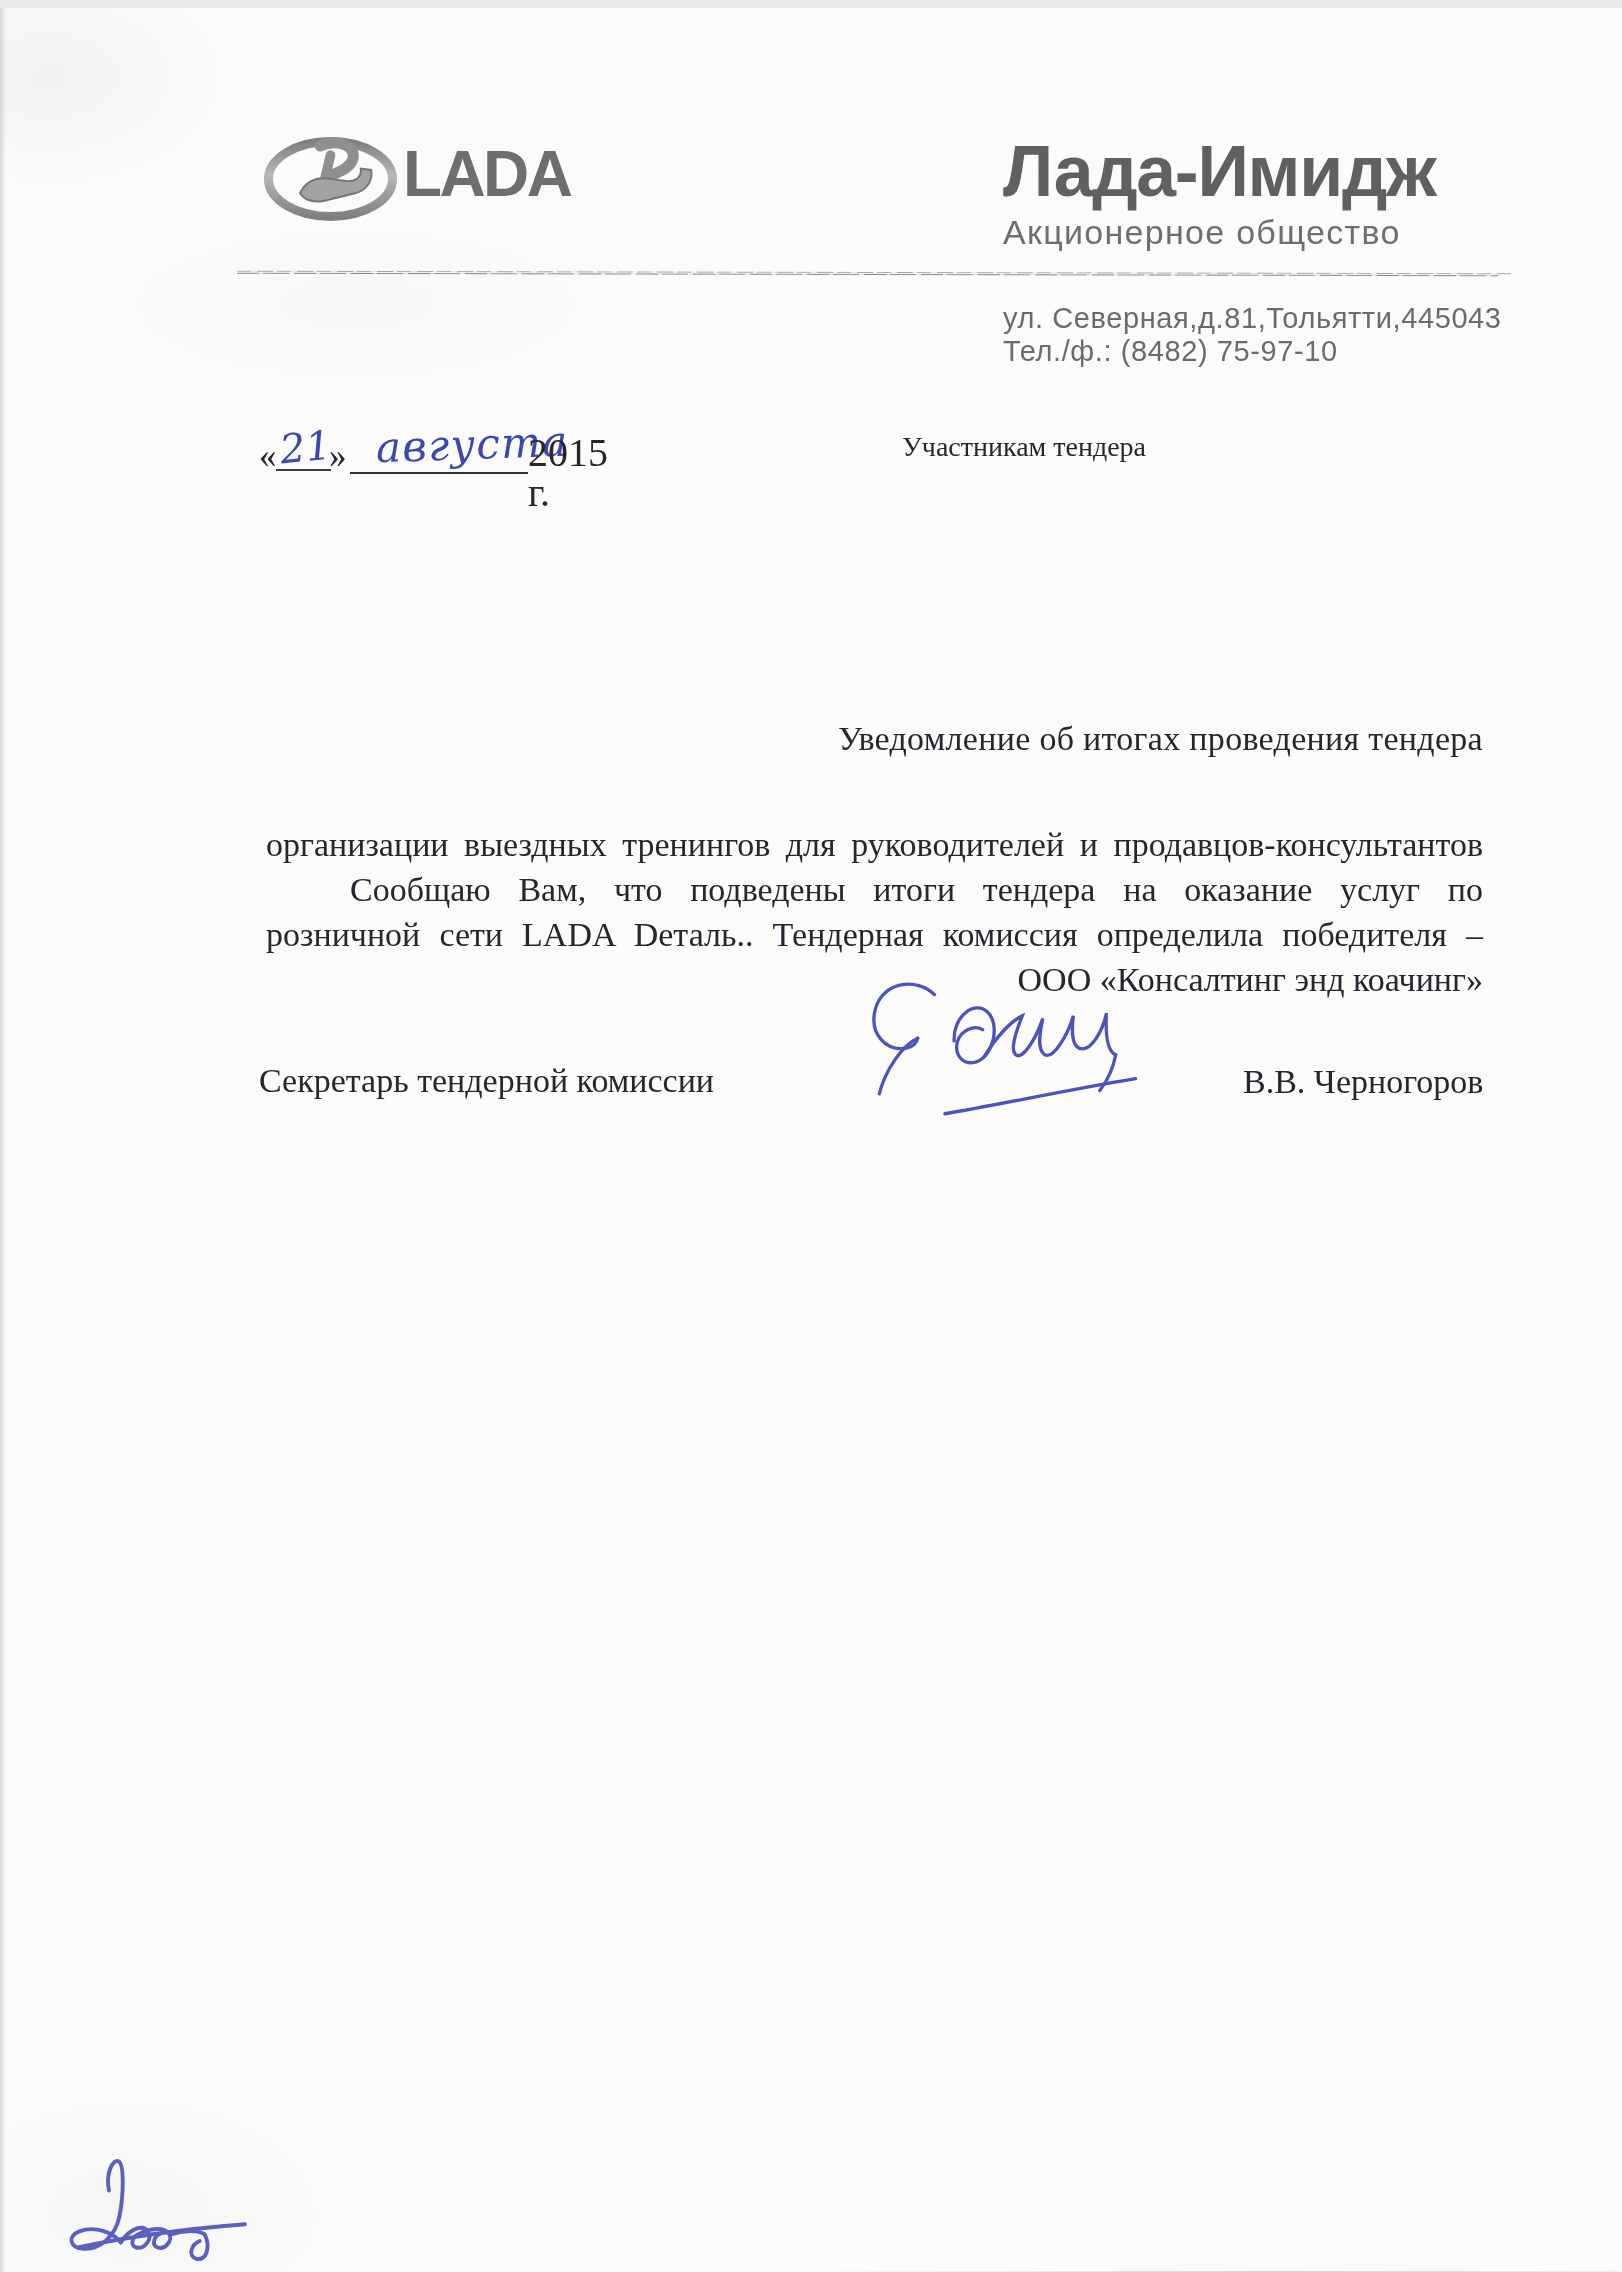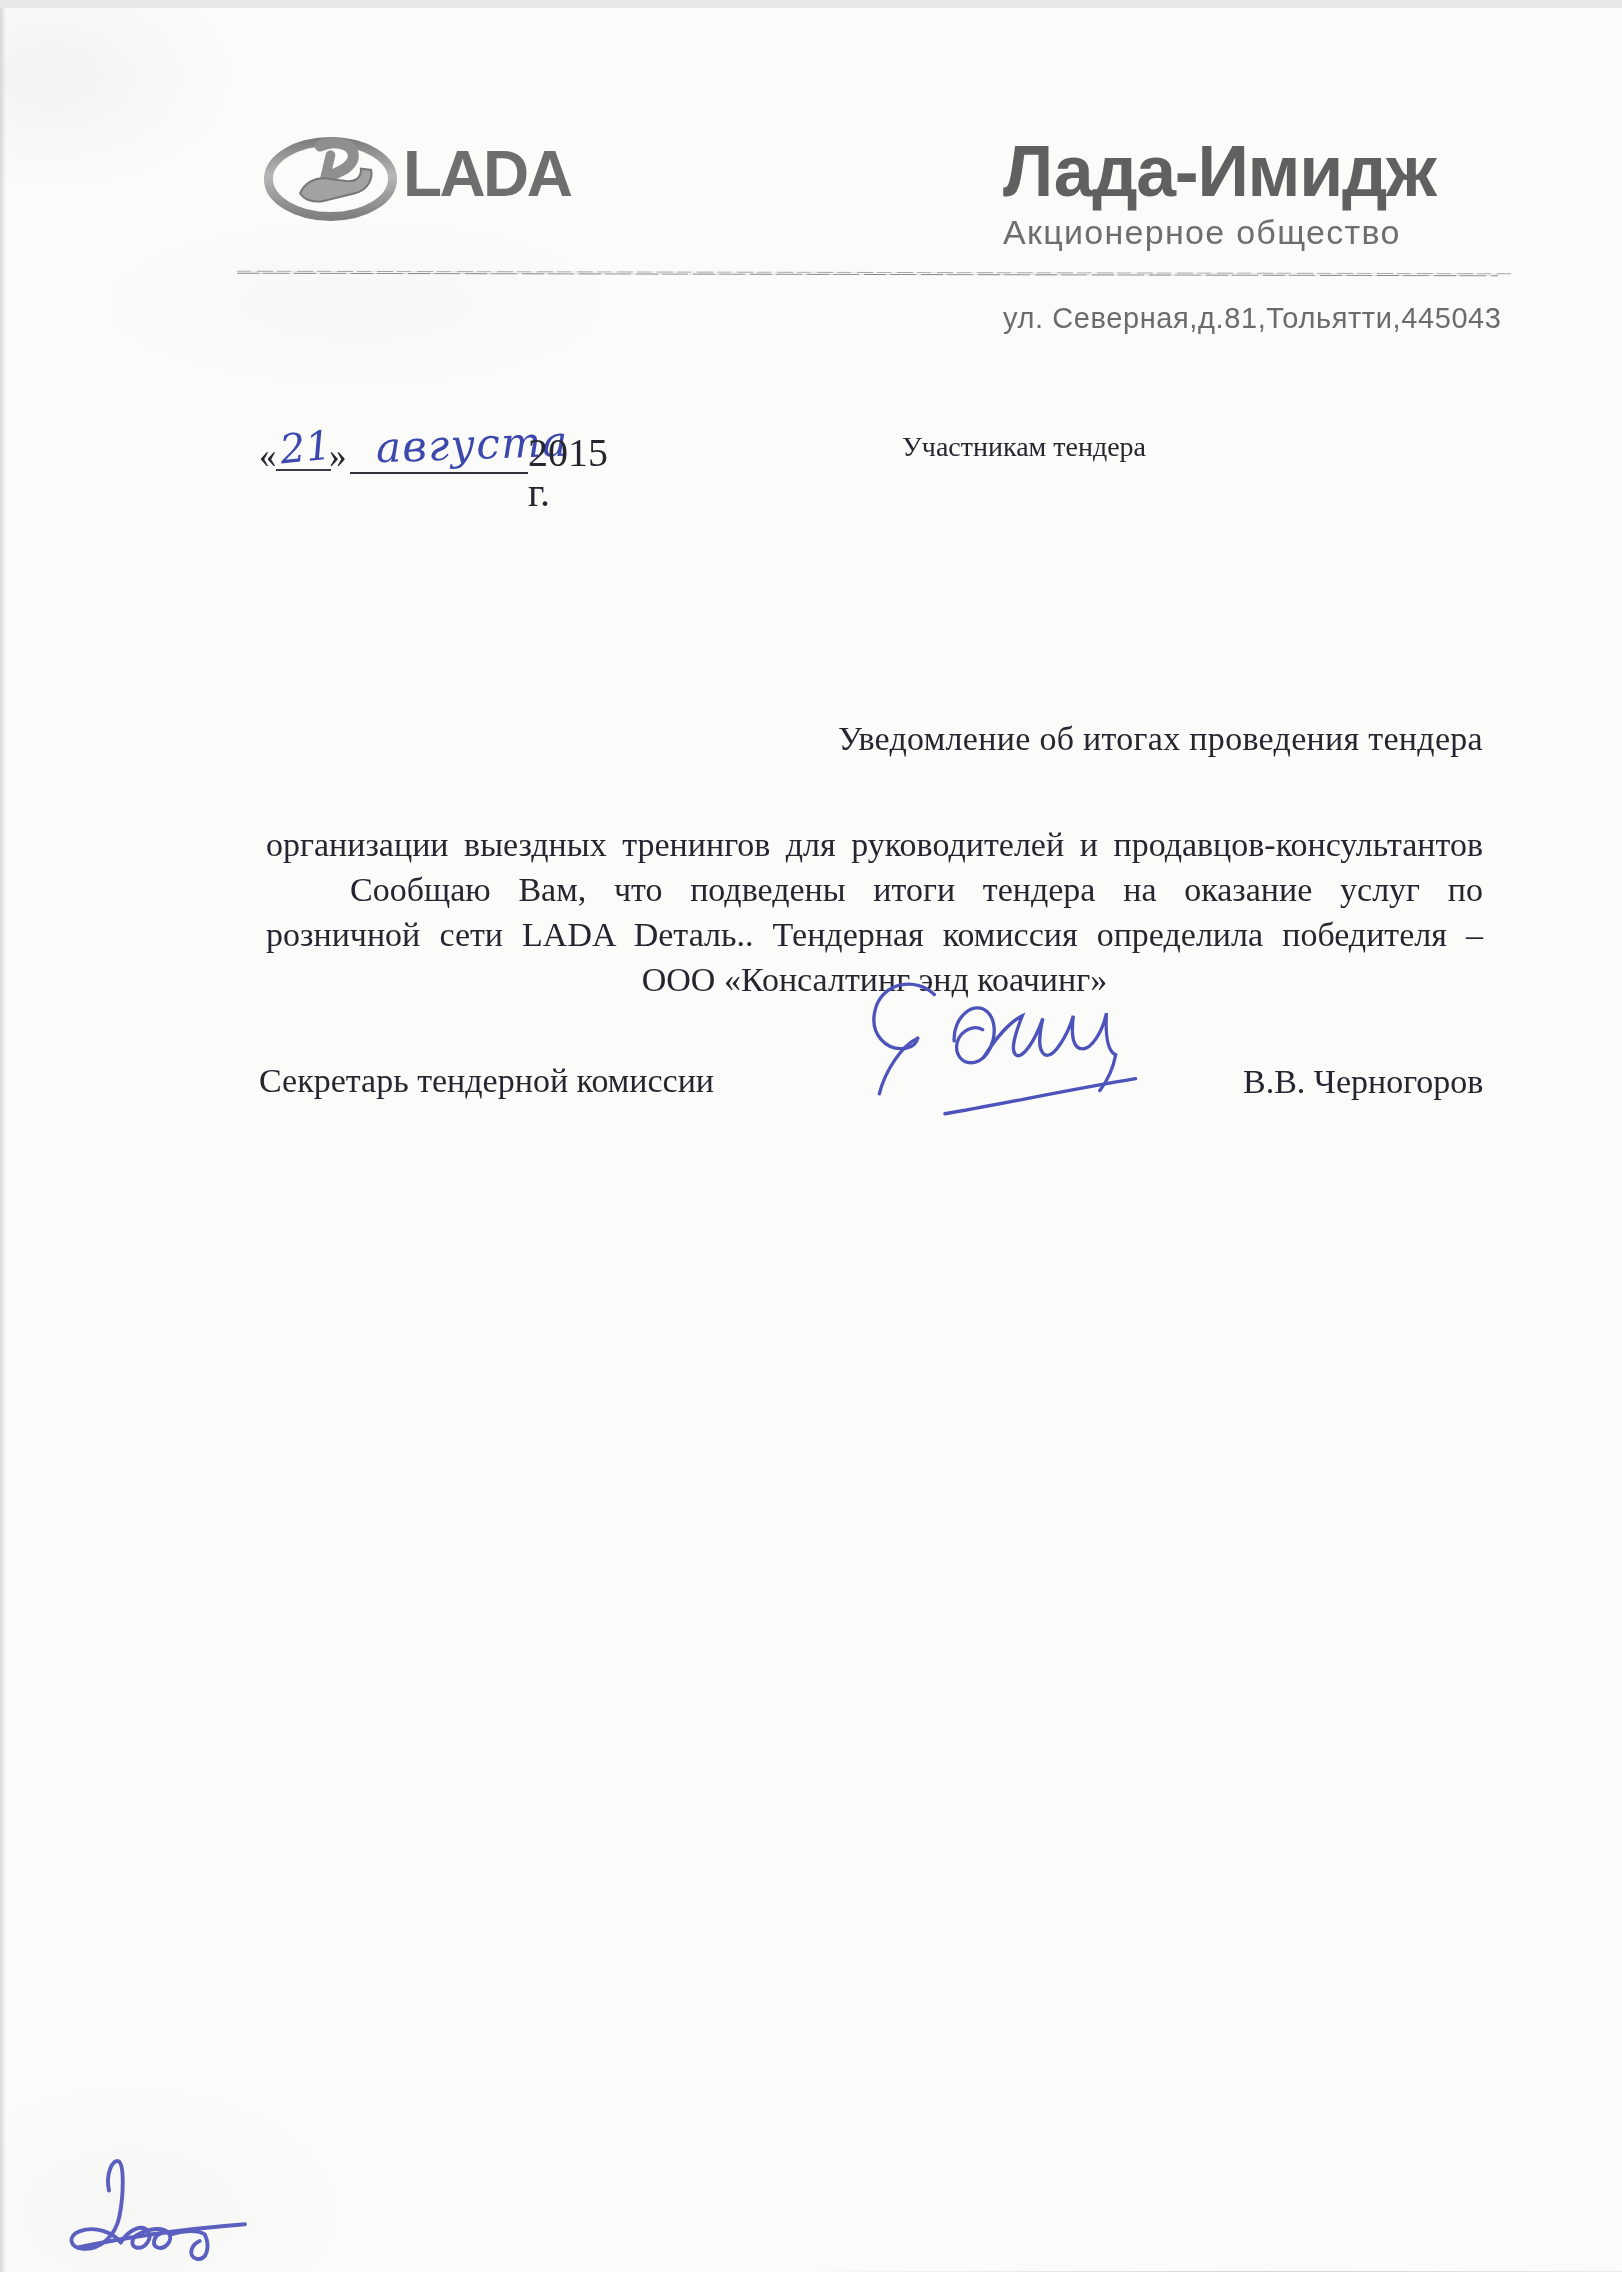--- a/index.html
+++ b/index.html
@@ -58,21 +58,21 @@
   .u1{position:absolute;left:17px;top:45px;width:55px;border-bottom:2.6px solid #3a3a46;}
   .u2{position:absolute;left:91px;top:48px;width:178px;border-bottom:2.6px solid #32323e;}
   .year{position:absolute;left:269px;top:9px;font-size:40px;line-height:1;color:var(--ink);}
   .addressee{position:absolute;left:902px;top:424px;font-size:28px;line-height:1.1;color:var(--ink);}
   
   .doc-title{position:absolute;left:266px;top:711px;width:1217px;text-align:right;
     font-size:34px;line-height:1.15;color:var(--ink);letter-spacing:0.3px;}
   .body-par{position:absolute;left:266px;top:814px;width:1217px;font-size:34px;line-height:45px;color:var(--ink);}
   .body-par .jline{text-align:justify;text-align-last:justify;word-spacing:2.6px;}
   .body-par .jline.first{text-indent:84px;}
-  .body-par .lline{text-align:center;}
+  .body-par .lline{text-align:right;}
   
   .sig-role{position:absolute;left:259px;top:1054px;font-size:34px;line-height:1.1;color:var(--ink);}
   .sig-main{position:absolute;left:848px;top:968px;width:305px;height:149px;}
   .sig-name{position:absolute;left:1243px;top:1055px;font-size:34px;line-height:1.1;color:var(--ink);}
   .sig-footer{position:absolute;left:40px;top:2145px;width:221px;height:123px;}
 </style>
 </head>
 <body>
 
 <div class="page">
@@ -102,20 +102,21 @@
     <div class="brand-subtitle">Акционерное общество</div>
   </div>
 
   <div class="divider">
     <div class="d1"></div>
       <div class="d2"></div>
   </div>
 
   <div class="address">
     <div>ул. Северная,д.81,Тольятти,445043</div>
+    <div>Тел./ф.: (8482) 75-97-10</div>
   </div>
 
   <div class="dateline">
     <span class="q q-open">«</span>
     <span class="hw hw-day">21</span>
     <span class="u1"></span>
     <span class="q q-close">»</span>
     <span class="u2"></span>
     <span class="hw hw-month">августа</span>
     <span class="year">2015 г.</span>

